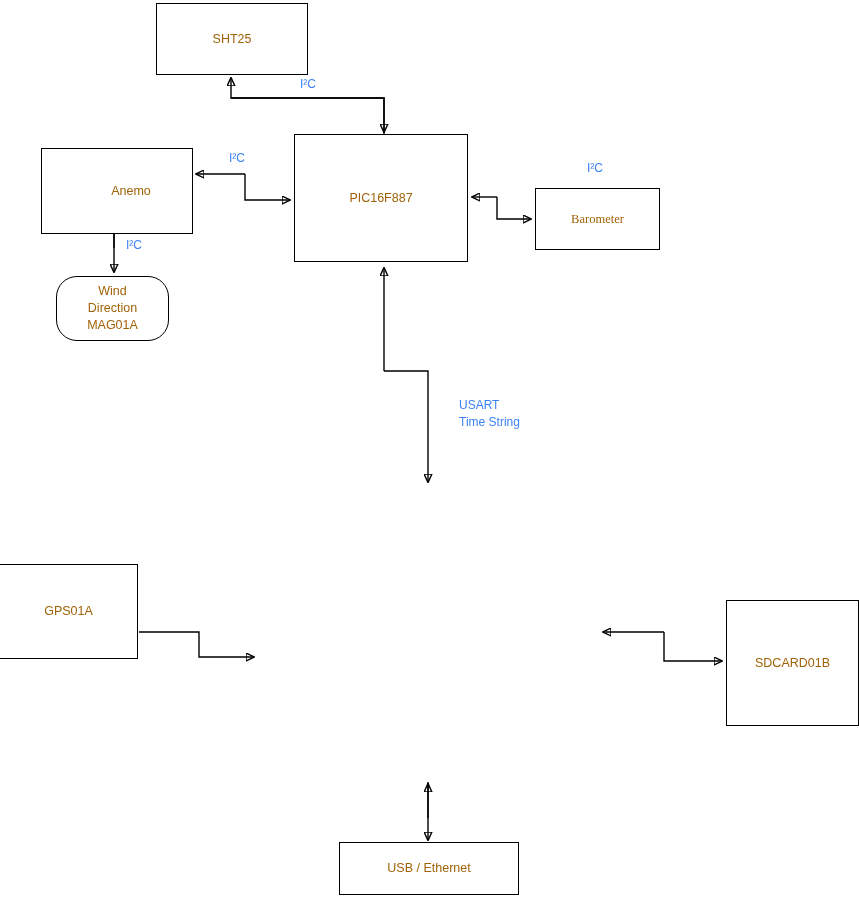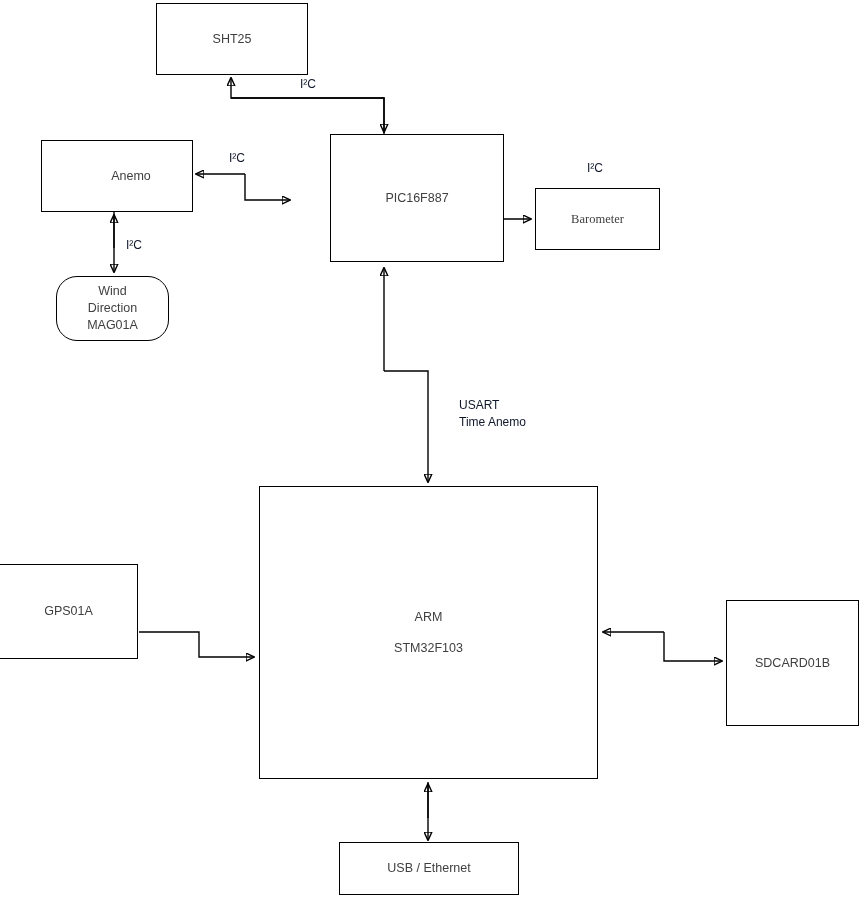--- a/index.html
+++ b/index.html
@@ -19,31 +19,31 @@
     position: absolute;
     box-sizing: border-box;
     border: 1.5px solid #000000;
     background: #ffffff;
     display: flex;
     flex-direction: column;
     align-items: center;
     justify-content: center;
     text-align: center;
     font-size: 12.5px;
-    color: #404040;
+    color: #a16207;
     line-height: 1.35;
     white-space: pre-line;
   }
   .node .sub {
     margin-top: 14px;
   }
   .edge-label {
     position: absolute;
     font-size: 12px;
-    color: #0f172a;
+    color: #3b82f6;
     white-space: pre-line;
     line-height: 1.45;
     text-align: left;
   }
   svg.wires {
     position: absolute;
     left: 0;
     top: 0;
     width: 859px;
     height: 898px;
@@ -88,42 +88,38 @@
     <path d="M664,632 L664,661 L722,661" marker-end="url(#ah)"></path>
 
     <path d="M428,818 L428,784" marker-end="url(#ah)"></path>
     <path d="M428,782 L428,840" marker-end="url(#ah)"></path>
   </svg>
 
   <div class="node" style="left:156px; top:3px; width:152px; height:72px;">
     <span>SHT25</span>
   </div>
 
-  <div class="node" style="left:41px; top:140px; width:152px; height:72px;padding-left:28px;">
+  <div class="node" style="left:41px; top:148px; width:152px; height:86px;padding-left:28px;">
     <span>Anemo</span>
   </div>
 
-  <div class="node" style="left:294px; top:134px; width:174px; height:128px;margin-left:36px;">
+  <div class="node" style="left:294px; top:134px; width:174px; height:128px;">
     <span>PIC16F887</span>
   </div>
 
   <div class="node" style="left:535px; top:188px; width:125px; height:62px;font-family:Liberation Serif, serif;">
     <span>Barometer</span>
   </div>
 
   <div class="node" style="left:56px; top:276px; width:113px; height:65px;border-radius:21px;">
     <span>Wind
 Direction
 MAG01A</span>
   </div>
 
-  <div class="node" style="left:259px; top:486px; width:339px; height:293px;">
-    <span>ARM</span>
-    <span class="sub">STM32F103</span>
-  </div>
 
   <div class="node" style="left:-1px; top:564px; width:139px; height:95px;">
     <span>GPS01A</span>
   </div>
 
   <div class="node" style="left:726px; top:600px; width:133px; height:126px;">
     <span>SDCARD01B</span>
   </div>
 
   <div class="node" style="left:339px; top:842px; width:180px; height:53px;justify-content:center;">
@@ -132,15 +128,15 @@
 
   <div class="edge-label" style="left:300px; top:76px;">I²C</div>
 
   <div class="edge-label" style="left:229px; top:150px;">I²C</div>
 
   <div class="edge-label" style="left:587px; top:160px;">I²C</div>
 
   <div class="edge-label" style="left:126px; top:237px;">I²C</div>
 
   <div class="edge-label" style="left:459px; top:397px;">USART
-Time Anemo</div>
+Time String</div>
 
 </div>
 
 </body></html>

